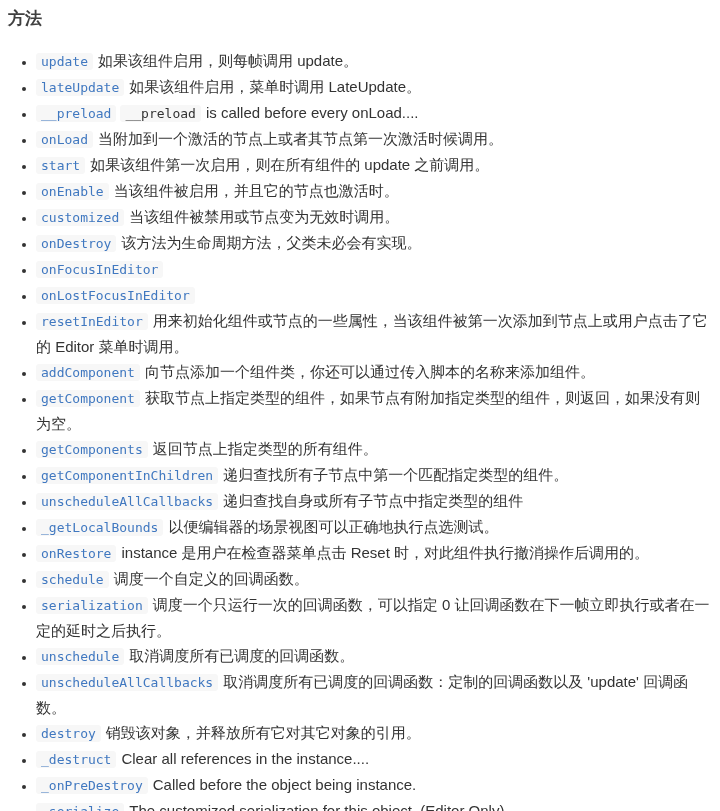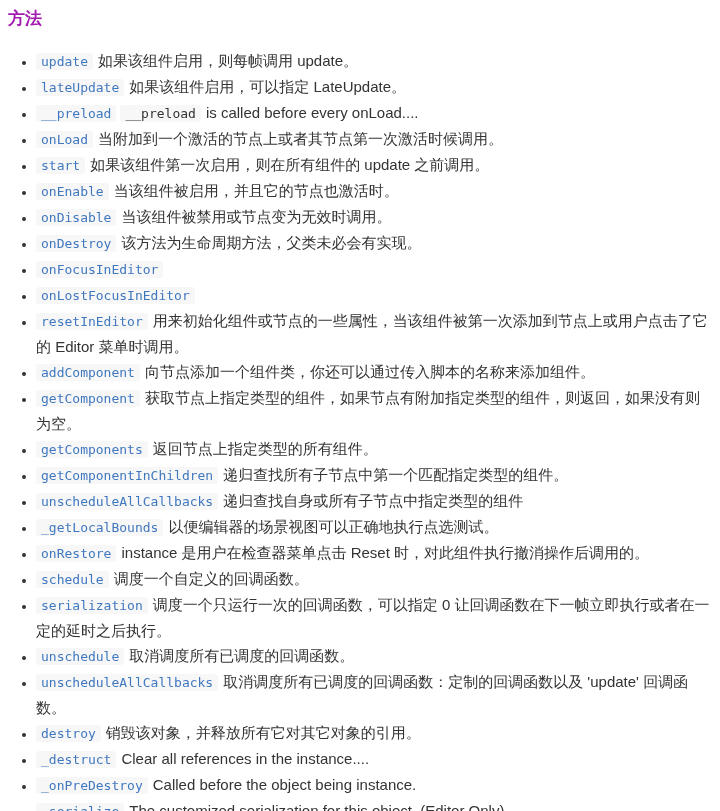--- a/index.html
+++ b/index.html
@@ -15,21 +15,21 @@
     font-family:"Liberation Sans","DejaVu Sans",sans-serif;
     color:var(--text-color);
     padding:8px 8px 10px 8px;
     overflow:hidden;
   }
   .section-title{
     font-size:17px;
     font-weight:bold;
     line-height:22px;
     margin:0 0 18px 0;
-    color:#a21caf;
+    color:#404040;
   }
   ul.methods{
     margin:0;
     padding:0 0 0 28px;
     list-style:disc outside;
   }
   ul.methods li{
     font-size:15px;
     line-height:25px;
     color:var(--text-color);
@@ -65,31 +65,31 @@
   .method-desc:empty{display:none;}
 </style>
 </head>
 <body>
 
 <h3 class="section-title">方法</h3>
 
 <ul class="methods">
   <li><a class="method-link">update</a><span class="method-desc">如果该组件启用，则每帧调用 update。</span></li>
 
-  <li><a class="method-link">lateUpdate</a><span class="method-desc">如果该组件启用，可以指定 LateUpdate。</span></li>
+  <li><a class="method-link">lateUpdate</a><span class="method-desc">如果该组件启用，菜单时调用 LateUpdate。</span></li>
 
   <li><a class="method-link">__preload</a><code class="inline-code">__preload</code><span class="method-desc">is called before every onLoad....</span></li>
 
   <li><a class="method-link">onLoad</a><span class="method-desc">当附加到一个激活的节点上或者其节点第一次激活时候调用。</span></li>
 
   <li><a class="method-link">start</a><span class="method-desc">如果该组件第一次启用，则在所有组件的 update 之前调用。</span></li>
 
   <li><a class="method-link">onEnable</a><span class="method-desc">当该组件被启用，并且它的节点也激活时。</span></li>
 
-  <li><a class="method-link">onDisable</a><span class="method-desc">当该组件被禁用或节点变为无效时调用。</span></li>
+  <li><a class="method-link">customized</a><span class="method-desc">当该组件被禁用或节点变为无效时调用。</span></li>
 
   <li><a class="method-link">onDestroy</a><span class="method-desc">该方法为生命周期方法，父类未必会有实现。</span></li>
 
   <li><a class="method-link">onFocusInEditor</a></li>
 
   <li><a class="method-link">onLostFocusInEditor</a></li>
 
   <li><a class="method-link">resetInEditor</a><span class="method-desc">用来初始化组件或节点的一些属性，当该组件被第一次添加到节点上或用户点击了它的 Editor 菜单时调用。</span></li>
 
   <li><a class="method-link">addComponent</a><span class="method-desc">向节点添加一个组件类，你还可以通过传入脚本的名称来添加组件。</span></li>

